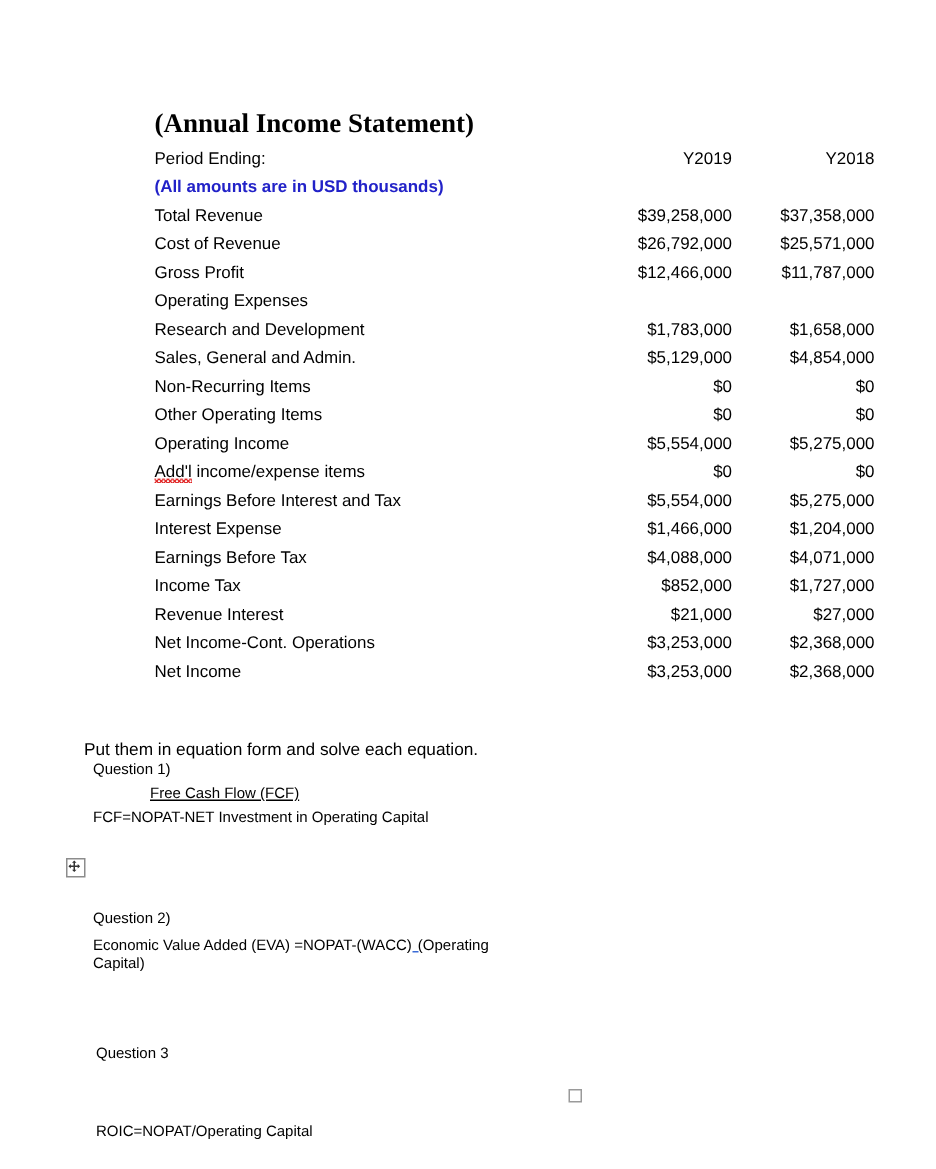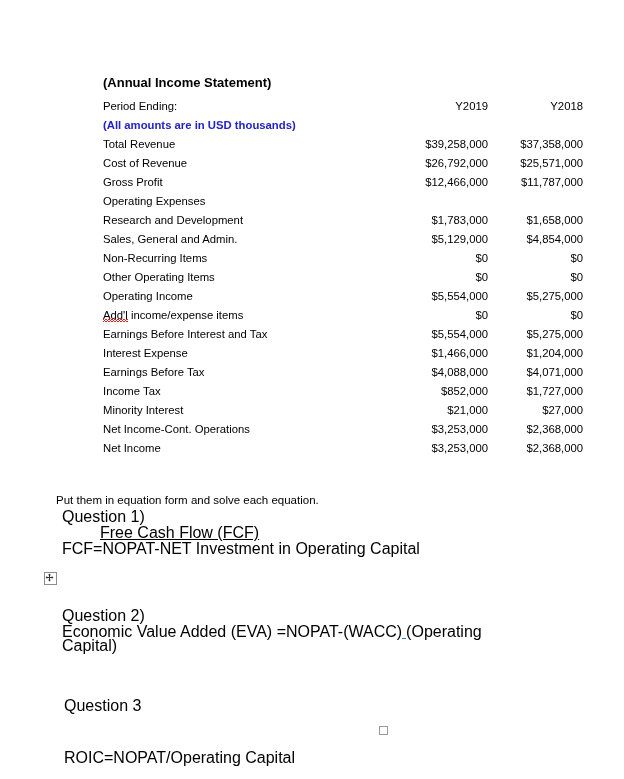--- a/index.html
+++ b/index.html
@@ -36,24 +36,25 @@
     height: 19px;
     vertical-align: middle;
     white-space: nowrap;
     line-height: 19px;
   }
   .col-label { width: 290px; text-align: left; }
   .col-num   { width: 95px;  text-align: right; padding-right: 0px !important; }
 
   .title-row td {
     font-weight: bold;
-    font-size: 13px;
+    font-size: 18px;
     height: 25px;
     line-height: 25px;
     padding-bottom: 2px;
+    font-family: Liberation Serif, serif;
   }
 
   .hdr-year {
     text-align: right;
     font-weight: normal;
   }
 
   .note-blue td {
     color: #2222C8;
     font-weight: bold;
@@ -83,21 +84,21 @@
   .q-head {
     position: absolute;
     left: 56px;
     top: 494px;
     font-size: 11.5px;
     font-weight: normal;
     white-space: nowrap;
   }
   .q-line {
     position: absolute;
-    font-size: 16px;
+    font-size: 10px;
     white-space: nowrap;
   }
   .q-l1 { left: 62px; top: 508px; }
   .q-l2 { left: 62px; top: 524px; text-decoration: underline; padding-left: 38px; }
   .q-l3 { left: 62px; top: 540px; }
 
   .q-l4 { left: 62px; top: 607px; }
   .q-l5 { left: 62px; top: 623px; }
   .q-l6 { left: 62px; top: 637px; }
 
@@ -223,21 +224,21 @@
           <td class="col-label">Earnings Before Tax</td>
           <td class="col-num">$4,088,000</td>
           <td class="col-num">$4,071,000</td>
         </tr>
         <tr>
           <td class="col-label">Income Tax</td>
           <td class="col-num">$852,000</td>
           <td class="col-num">$1,727,000</td>
         </tr>
         <tr>
-          <td class="col-label">Minority Interest</td>
+          <td class="col-label">Revenue Interest</td>
           <td class="col-num">$21,000</td>
           <td class="col-num">$27,000</td>
         </tr>
         <tr>
           <td class="col-label">Net Income-Cont. Operations</td>
           <td class="col-num">$3,253,000</td>
           <td class="col-num">$2,368,000</td>
         </tr>
         <tr>
           <td class="col-label">Net Income</td>

